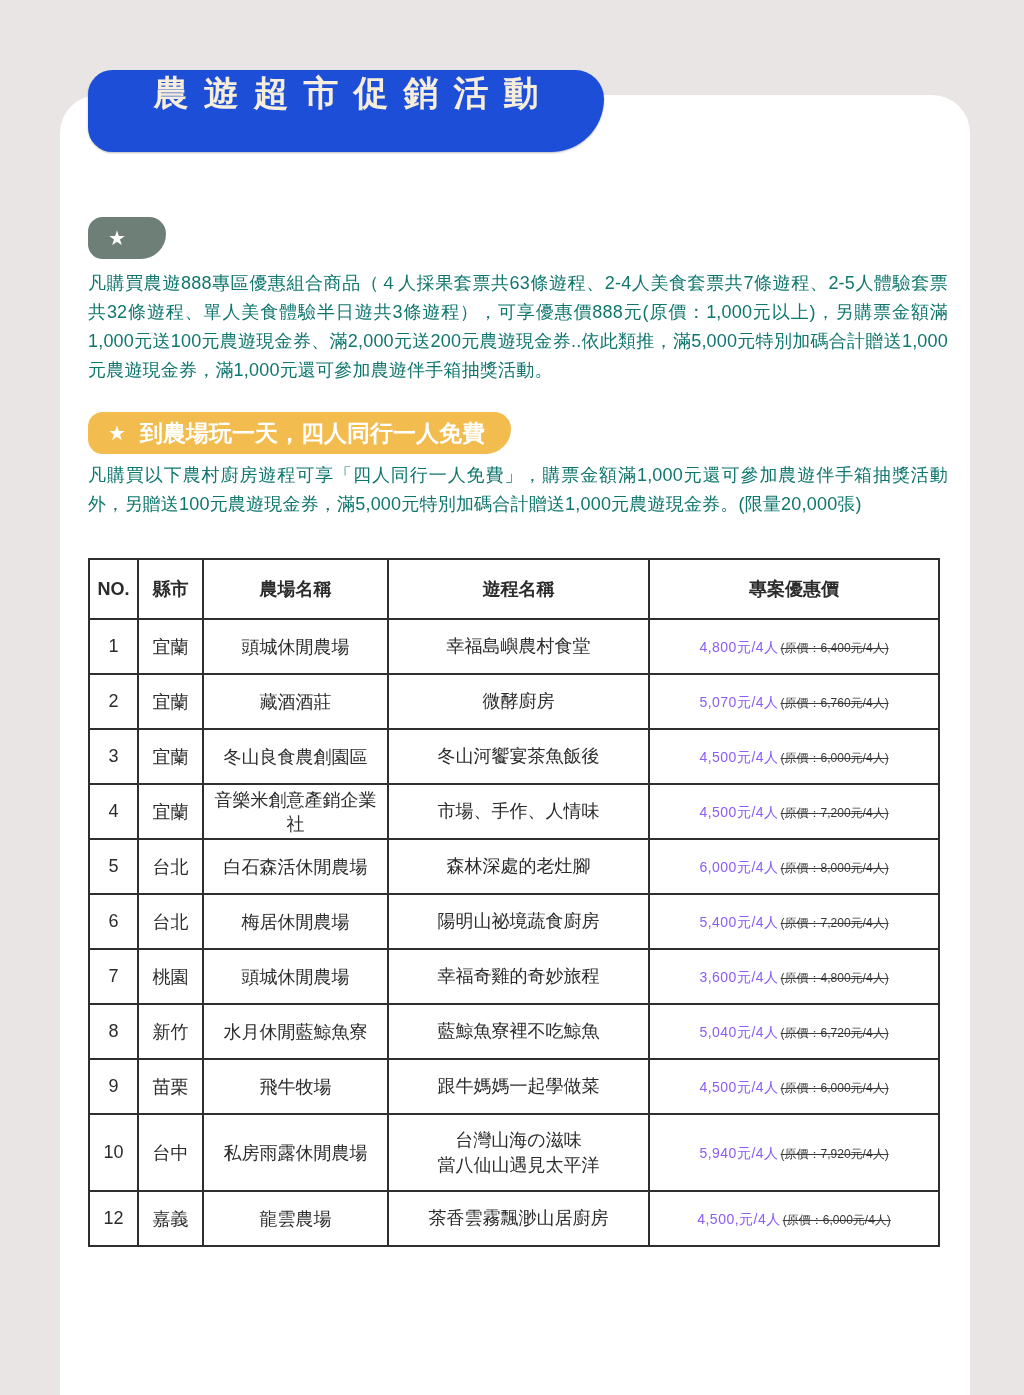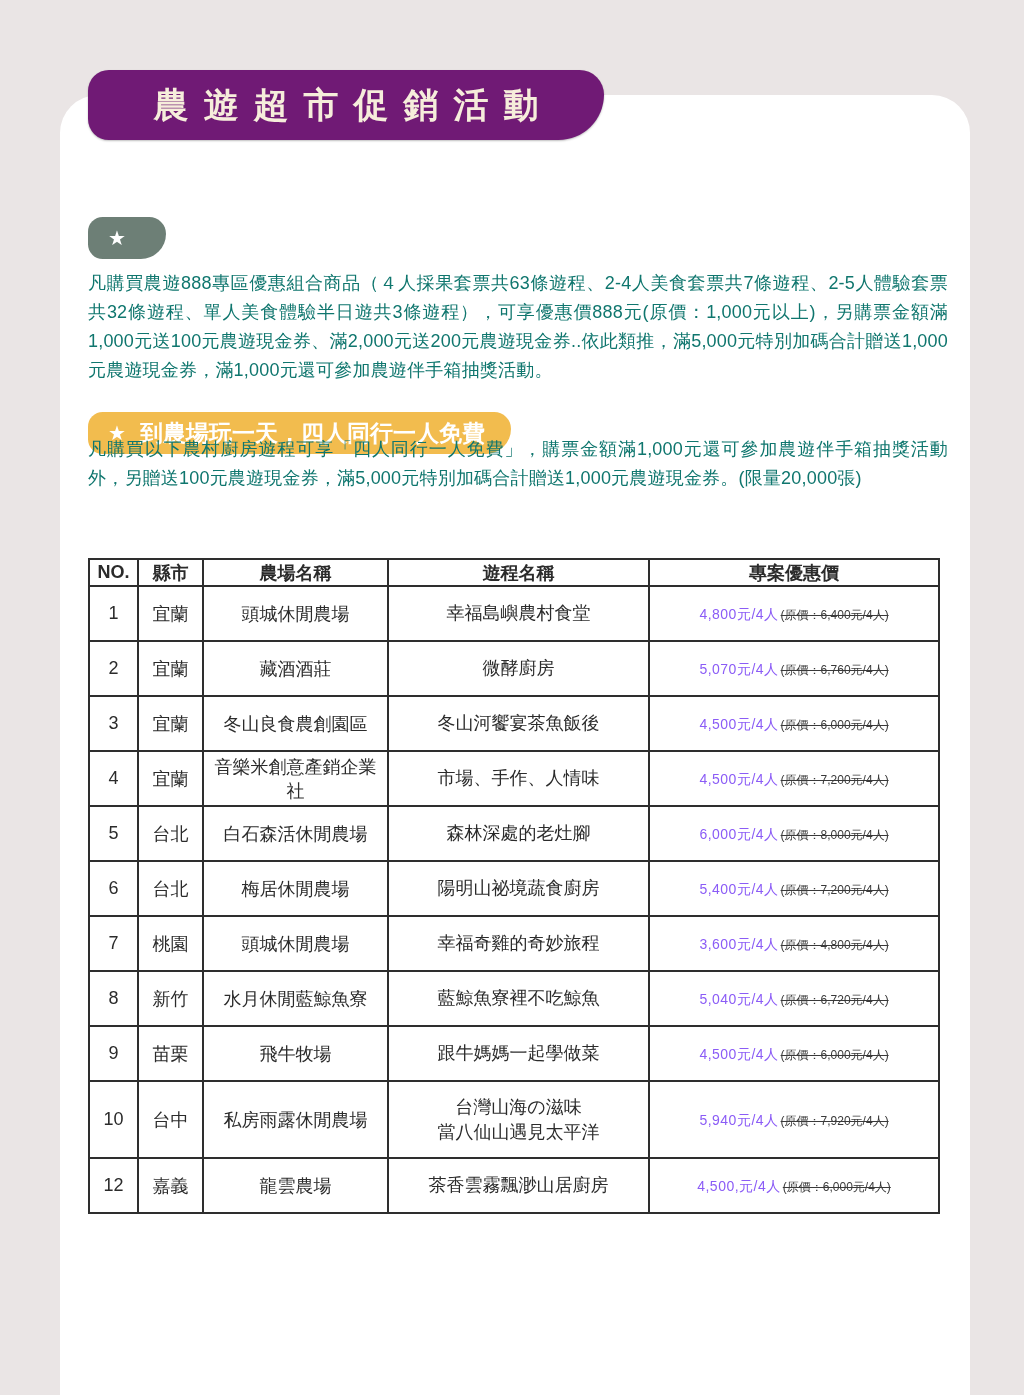--- a/index.html
+++ b/index.html
@@ -10,24 +10,24 @@
     position:relative;overflow:hidden;
   }
   .stage{position:absolute;inset:0;width:1024px;height:1395px;}
 
   .card{
     position:absolute;left:60px;top:95px;width:910px;height:1300px;
     background:#ffffff;border-radius:38px 38px 0 0;
   }
 
   .title-banner{
-    position:absolute;left:88px;top:70px;width:516px;height:70px;
-    background:#701a75;
+    position:absolute;left:88px;top:70px;width:516px;height:82px;
+    background:#1d4ed8;
     border-radius:34px 40px 74px 34px;
-    display:flex;align-items:center;justify-content:center;
+    display:flex;align-items:flex-start;justify-content:center;
     box-shadow:0 1px 2px rgba(0,0,0,0.25);
   }
   .title-banner .title-text{
     color:#f6eddb;font-size:35px;font-weight:bold;
     letter-spacing:15px;margin-left:15px;white-space:nowrap;
   }
 
   .badge{
     position:absolute;height:42px;
     display:flex;align-items:center;
@@ -39,34 +39,34 @@
   .badge-green{left:88px;top:217px;background:#6d7f76;}
   .badge-yellow{left:88px;top:412px;background:#f2bc4e;}
   .badge .hl{color:#f4e334;}
 
   .para{
     position:absolute;left:88px;width:860px;
     color:#0f766e;font-size:18px;line-height:1.62;
     text-align:justify;letter-spacing:0.2px;
   }
   .para-1{top:269px;}
-  .para-2{top:435px;}
+  .para-2{top:461px;}
 
   table.promo{
     position:absolute;left:88px;top:558px;width:850px;
     border-collapse:collapse;table-layout:fixed;
     background:#ffffff;
   }
   table.promo th,table.promo td{
     border:2px solid #2e2e2e;
     text-align:center;vertical-align:middle;
     color:#2b2b2b;font-size:18px;
     padding:0 4px;box-sizing:border-box;
   }
-  table.promo th{font-weight:bold;height:27px;font-size:18px;}
+  table.promo th{font-weight:bold;height:60px;font-size:18px;}
   table.promo td{height:55px;}
   tr.tall td{height:77px;}
   td.price-cell{white-space:nowrap;}
   .price{color:#8b5cf6;font-size:14px;letter-spacing:0.5px;}
   .orig{color:#3a3a3a;font-size:12px;text-decoration:line-through;margin-left:2px;}
   .tour-line{display:block;line-height:1.35;}
 </style>
 </head>
 <body>
 

